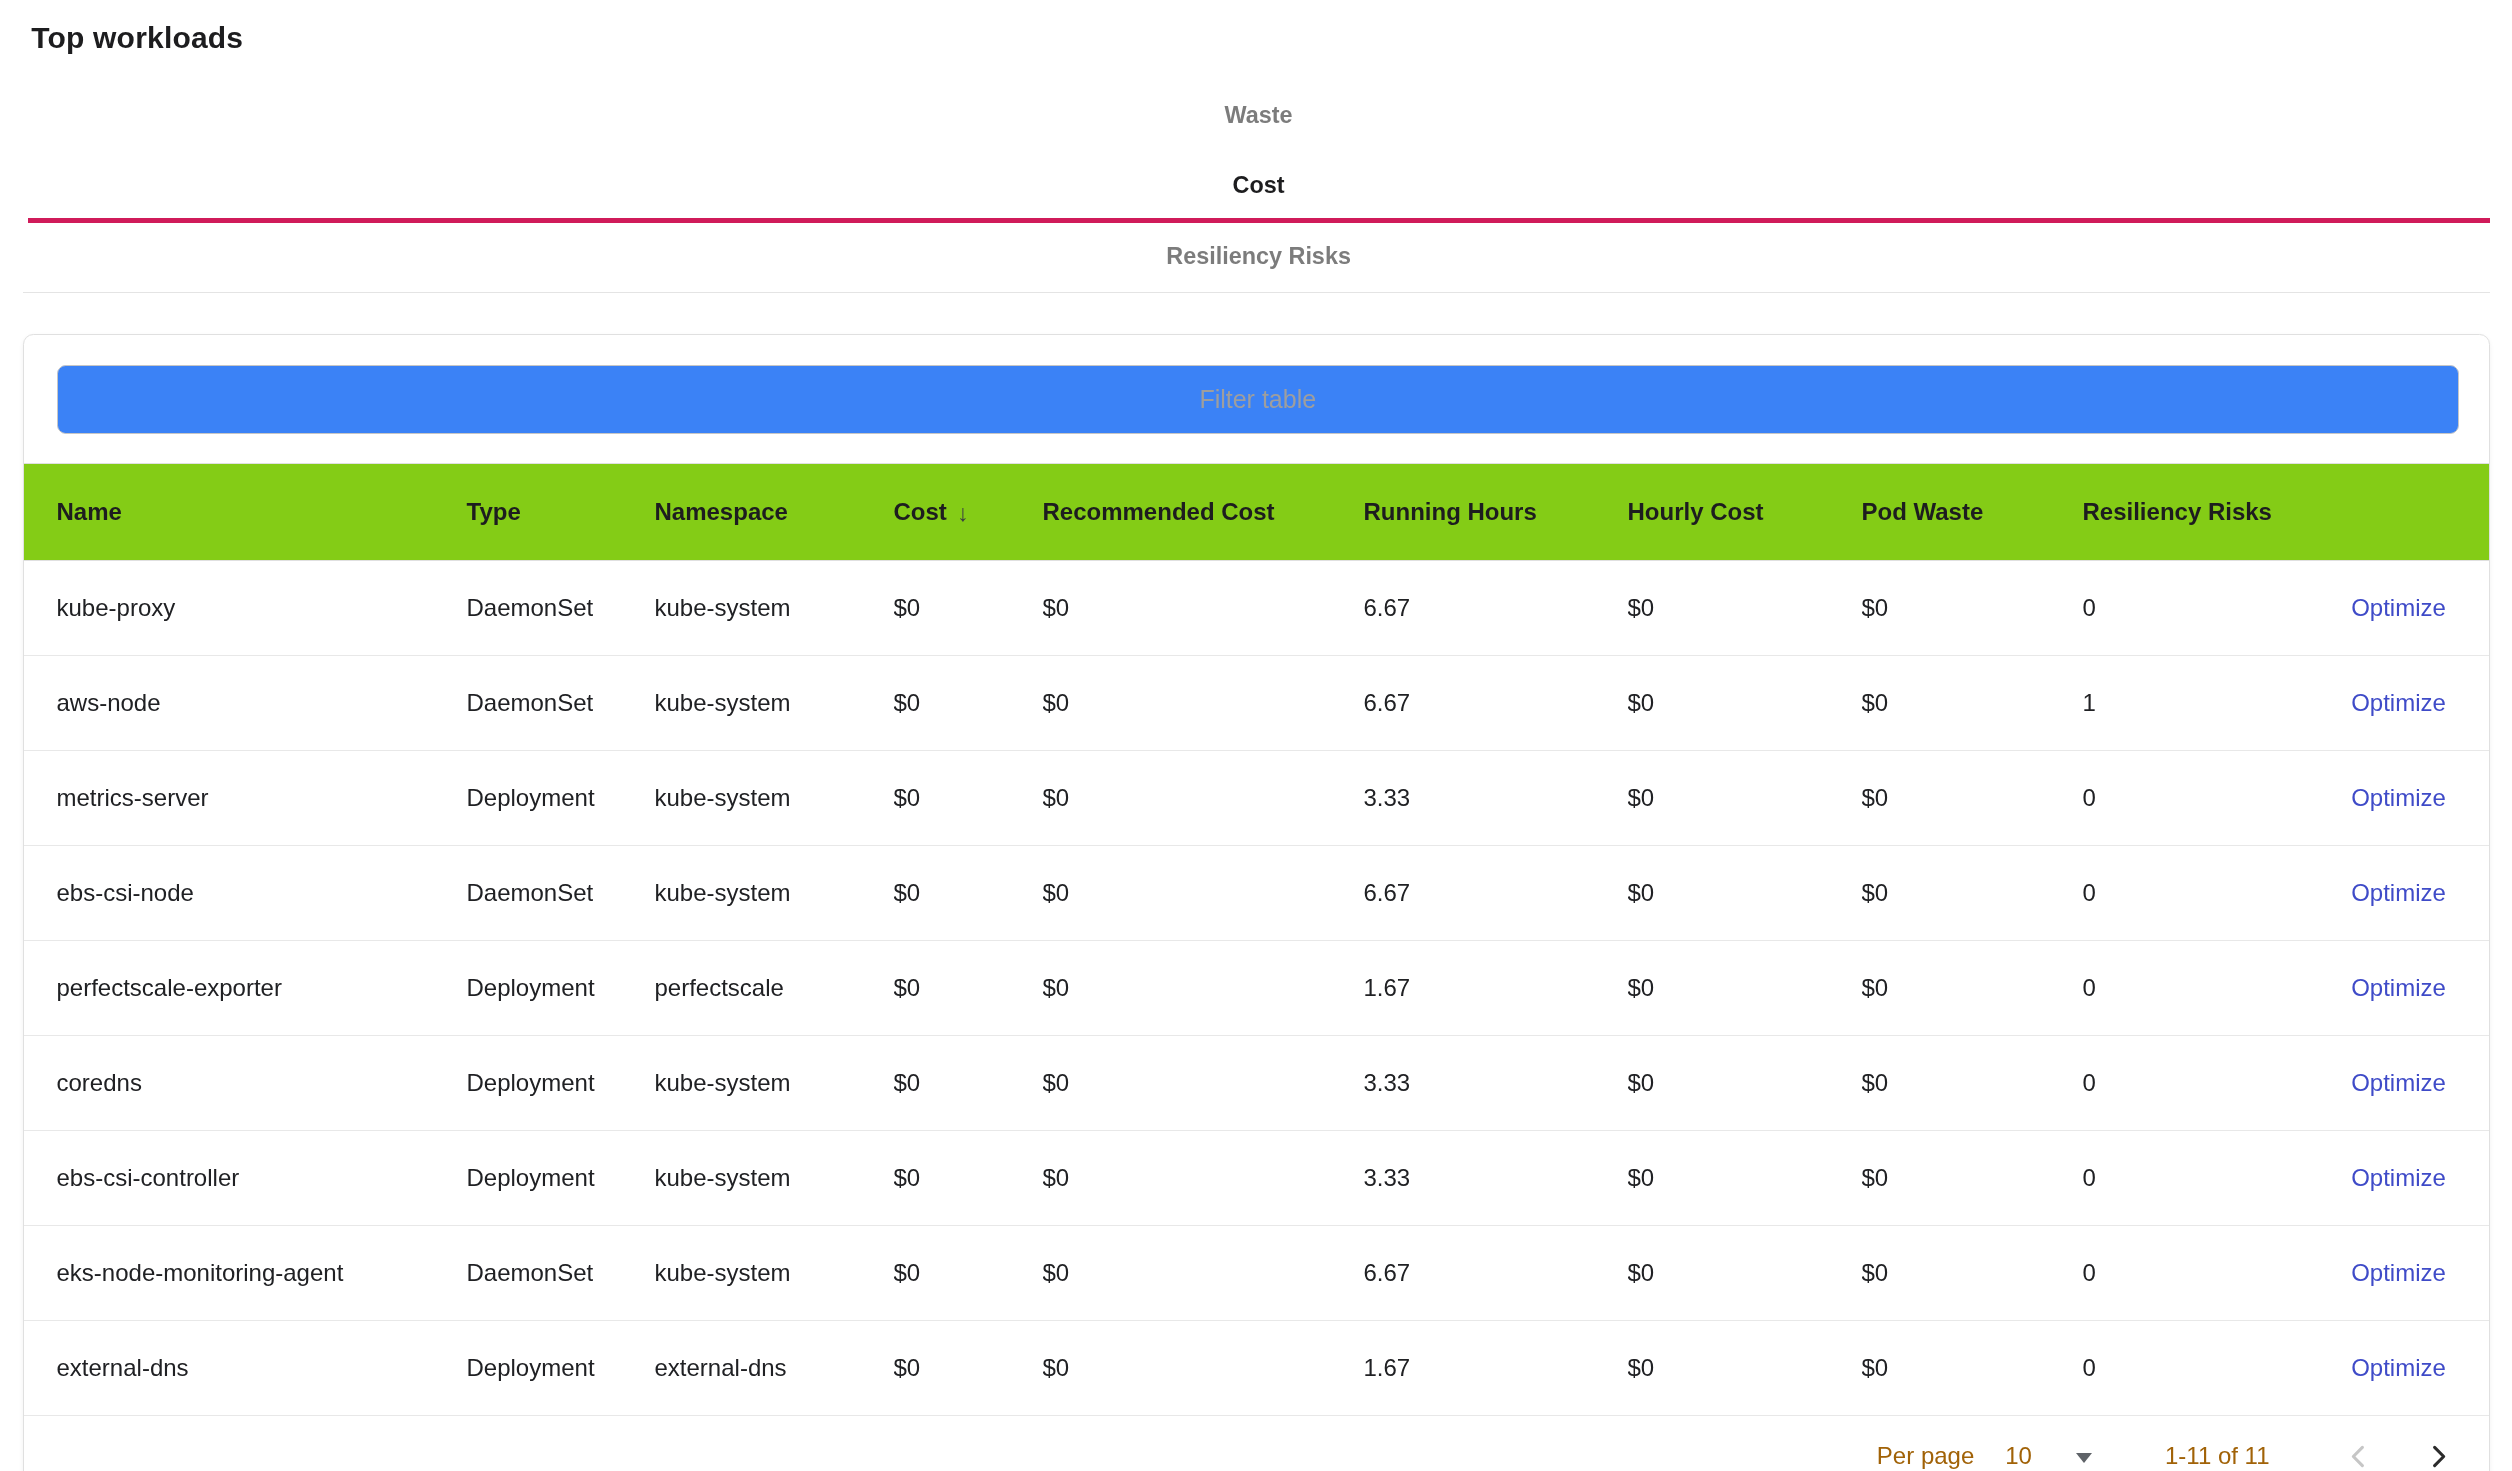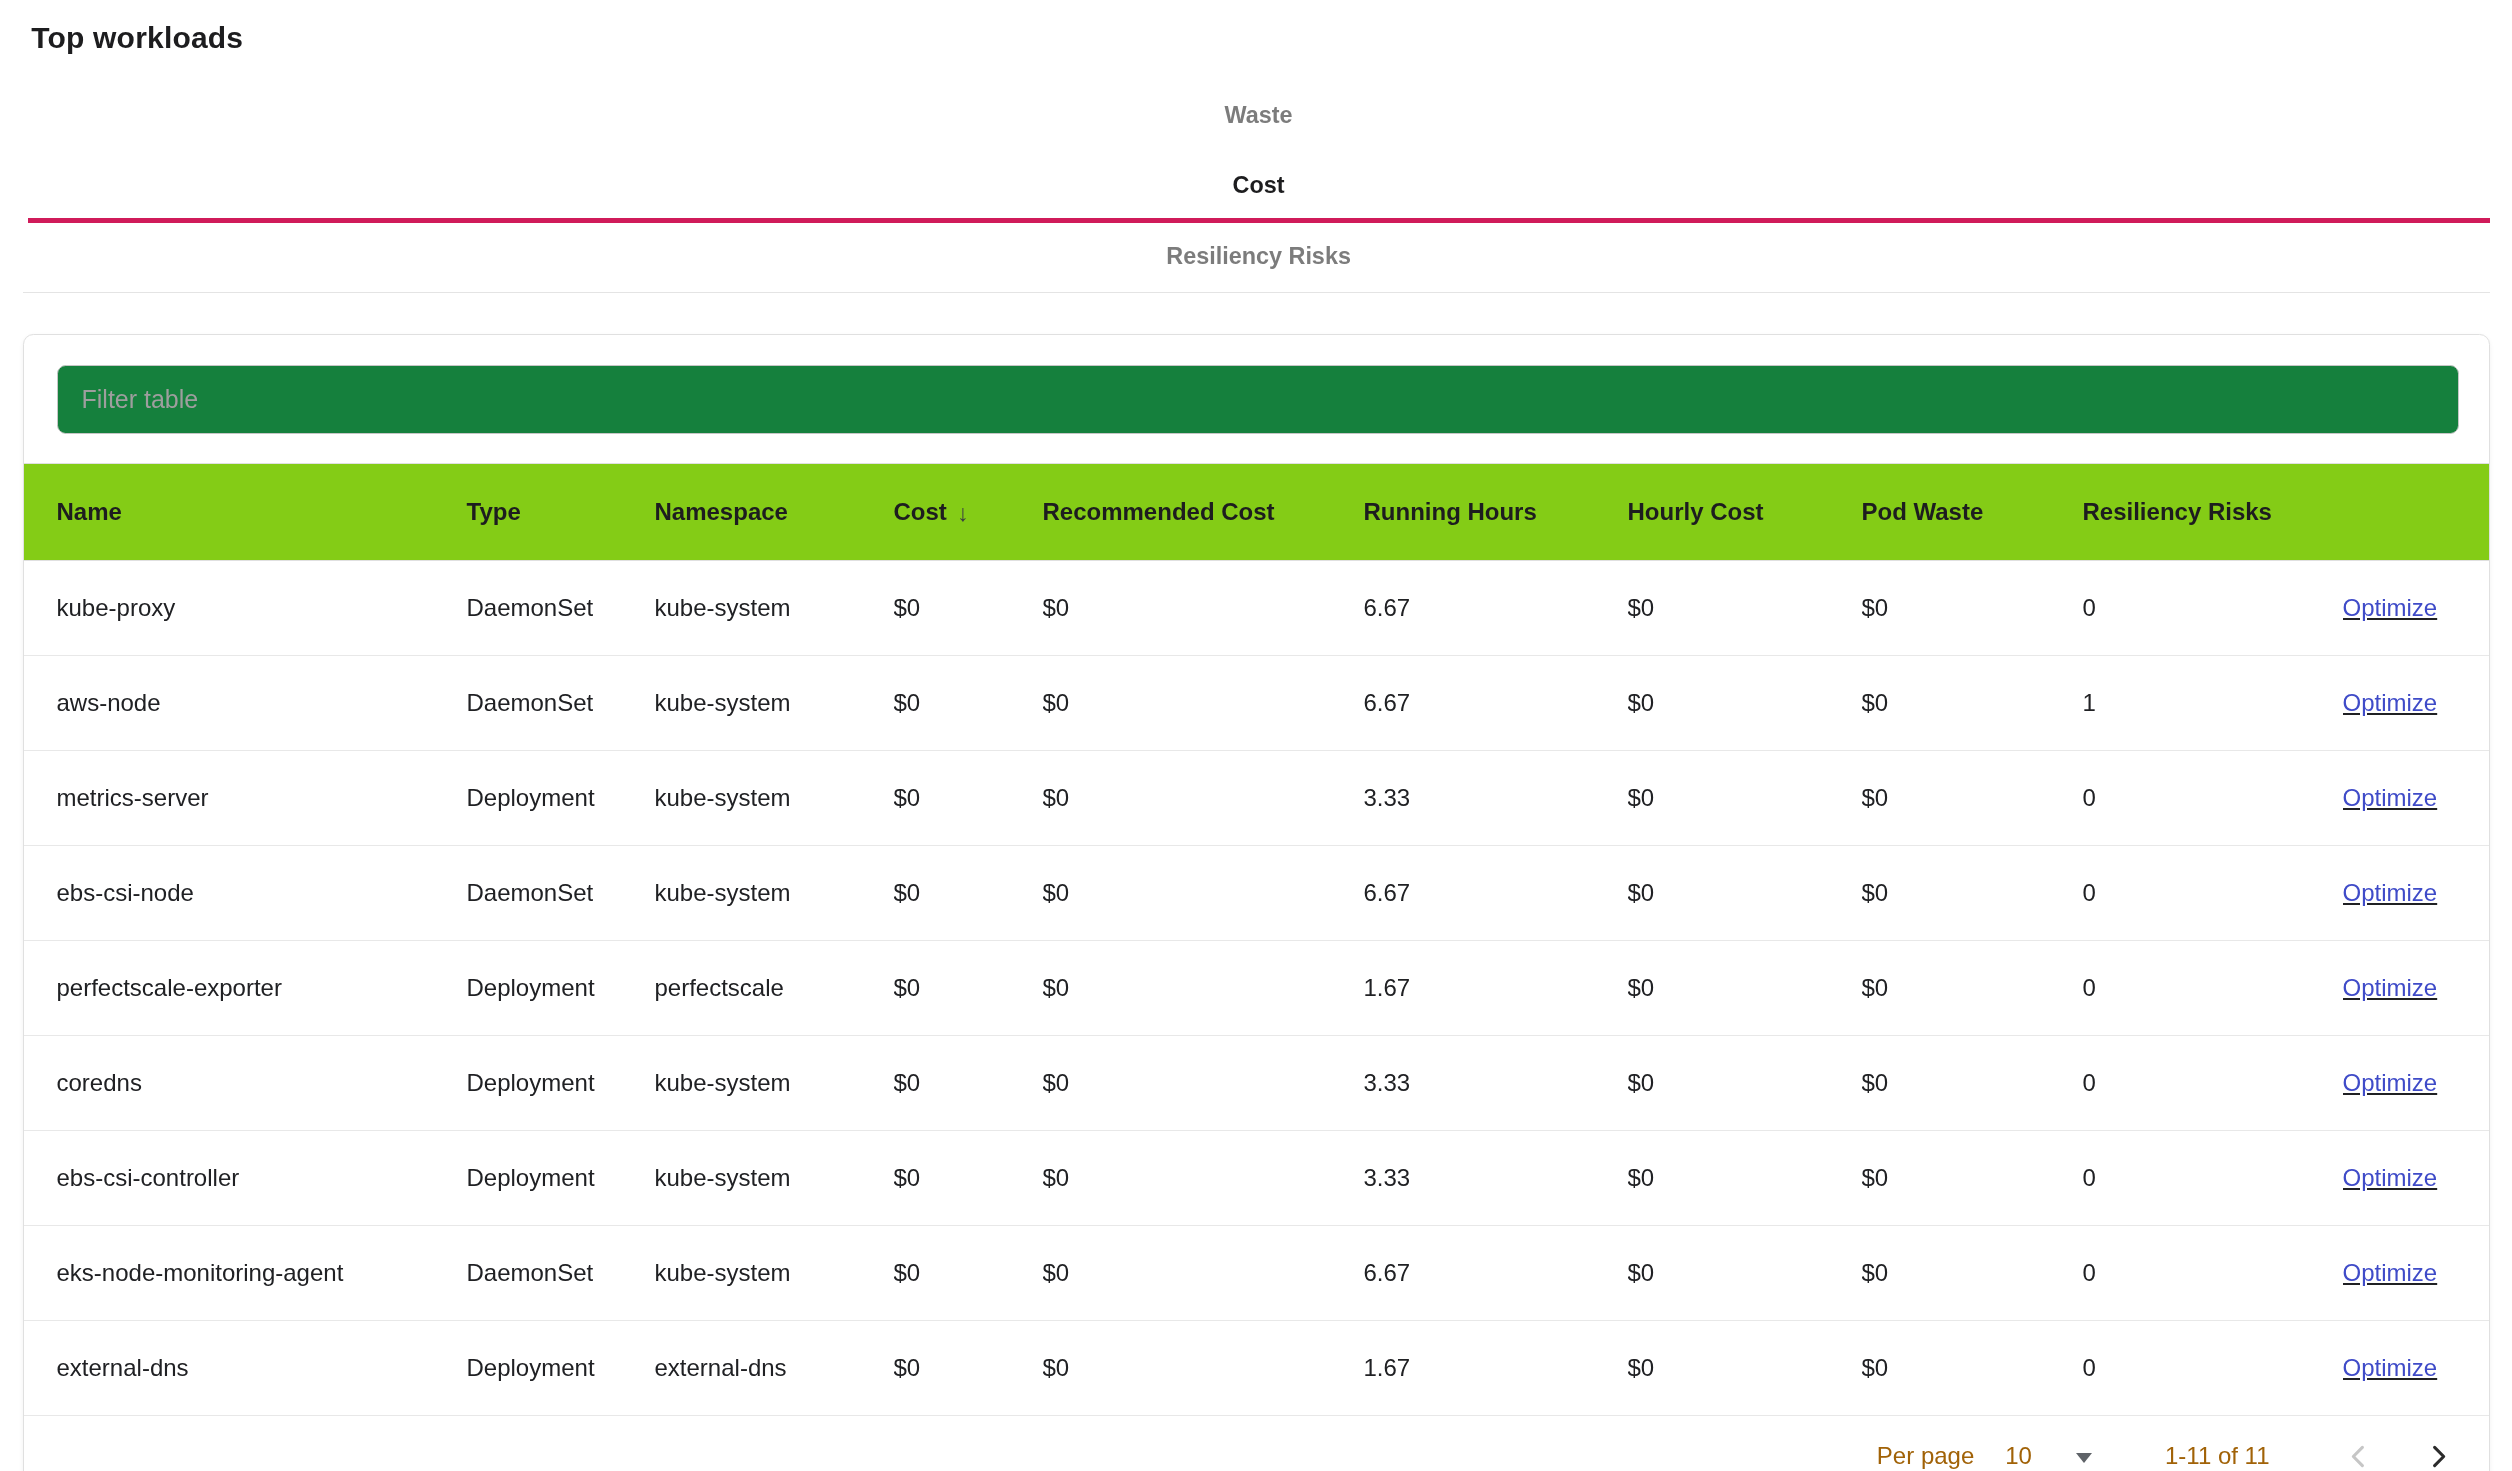--- a/index.html
+++ b/index.html
@@ -65,21 +65,22 @@
   .filter-input {
     width: 100%;
     height: 69px;
     border: 1.7px solid #c6c6c6;
     border-radius: 8.7px;
     padding: 0 24px;
     font-size: 25px;
     font-family: inherit;
     color: #202124;
     outline: none;
-    background: #15803d;
+    background: #3b82f6;
+    text-align: center;
   }
   .filter-input::placeholder { color: #9e9e9e; }
 
   
   table { width: 100%; border-collapse: collapse; table-layout: fixed; }
   thead th {
     background: #84cc16;
     border-top: 1.7px solid #e0e0e0;
     border-bottom: 1.7px solid #e0e0e0;
     height: 97px;
@@ -95,21 +96,21 @@
     height: 95px;
     border-bottom: 1.7px solid #e8e8e8;
     font-size: 24px;
     font-weight: 400;
     color: #202124;
     padding: 0;
     white-space: nowrap;
     overflow: hidden;
   }
   th:first-child, td:first-child { padding-left: 33px; }
-  th.action-col, td.action-col { text-align: left; padding-right: 34px; text-decoration: underline; }
+  th.action-col, td.action-col { text-align: center; padding-right: 34px; }
   .sort-icon {
     margin-left: 10.4px;
     font-size: 23.4px;
     font-weight: 400;
     color: #3c4043;
     position: relative;
     top: 0.9px;
   }
   a.optimize {
     color: #3f4bc8;

